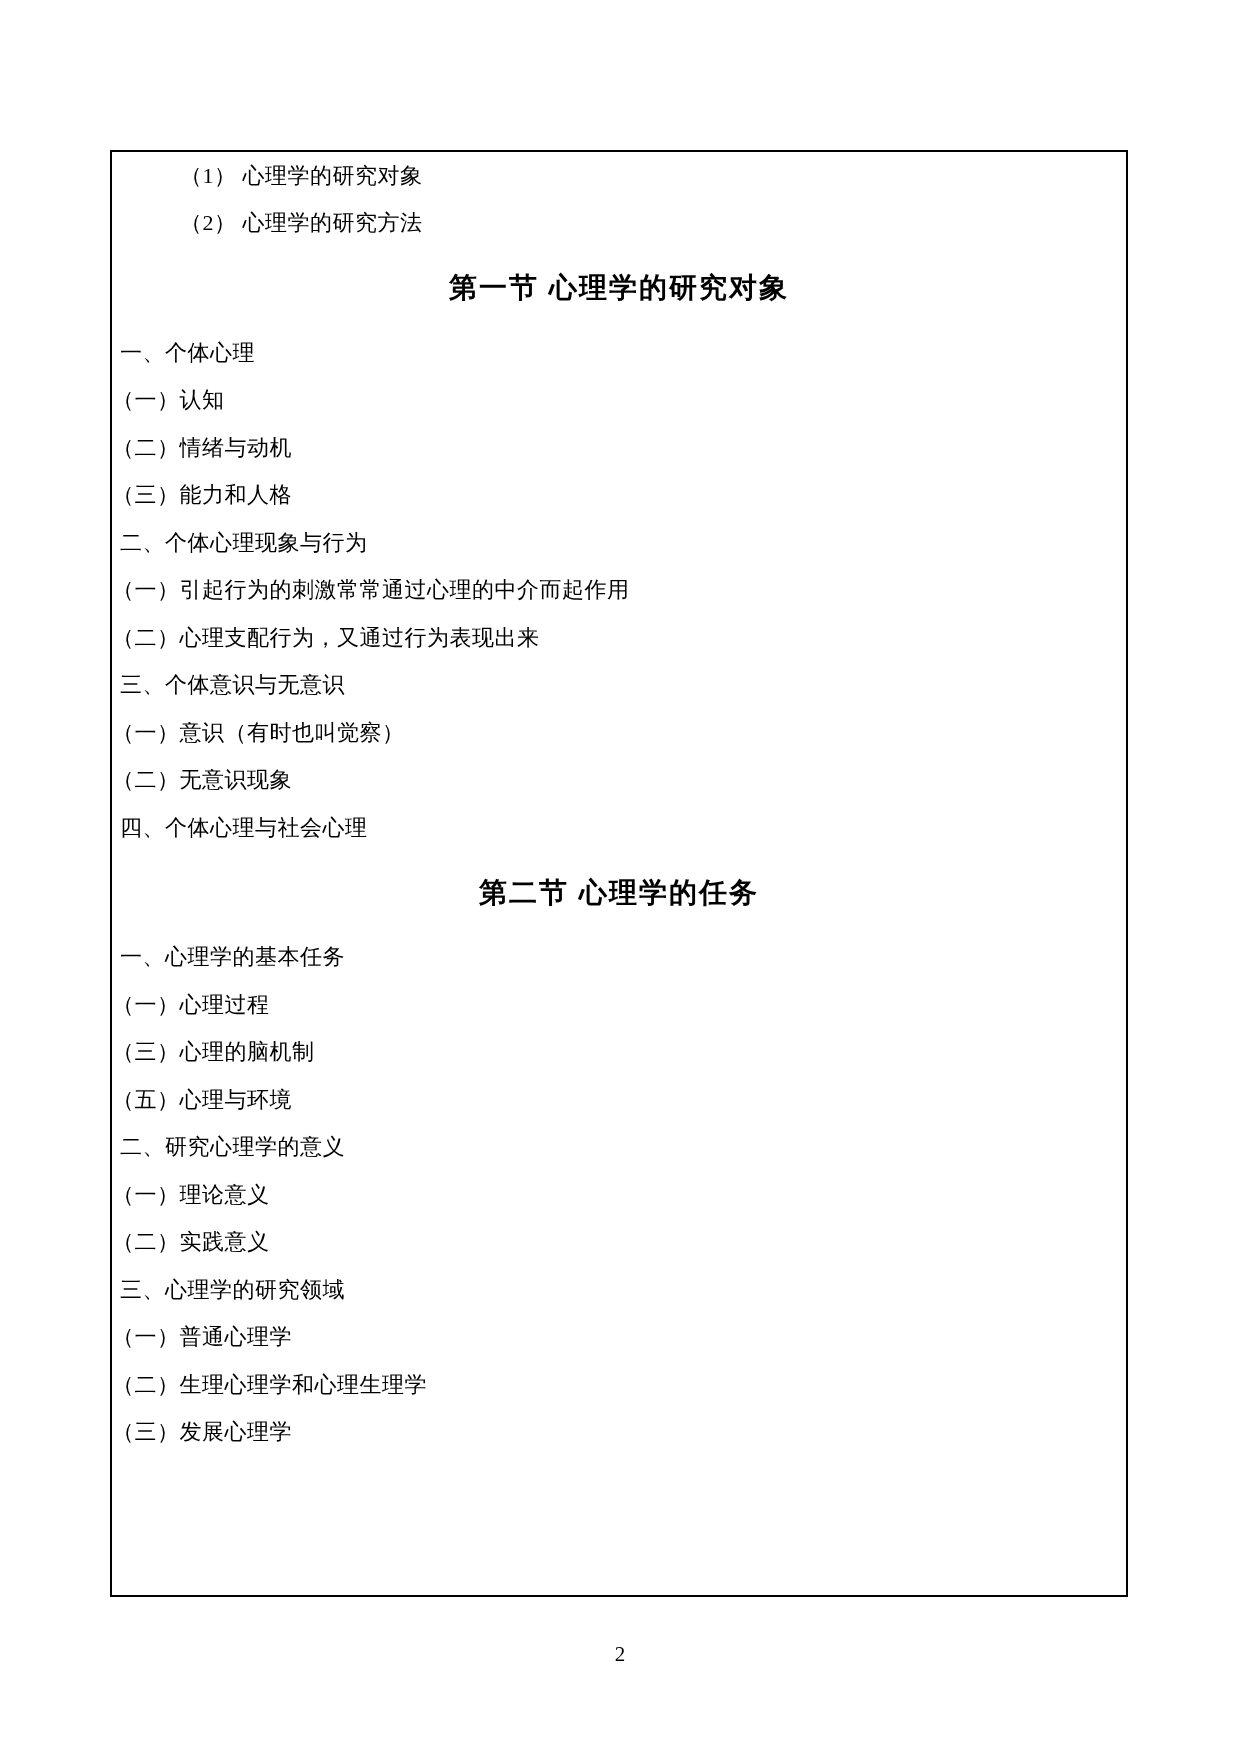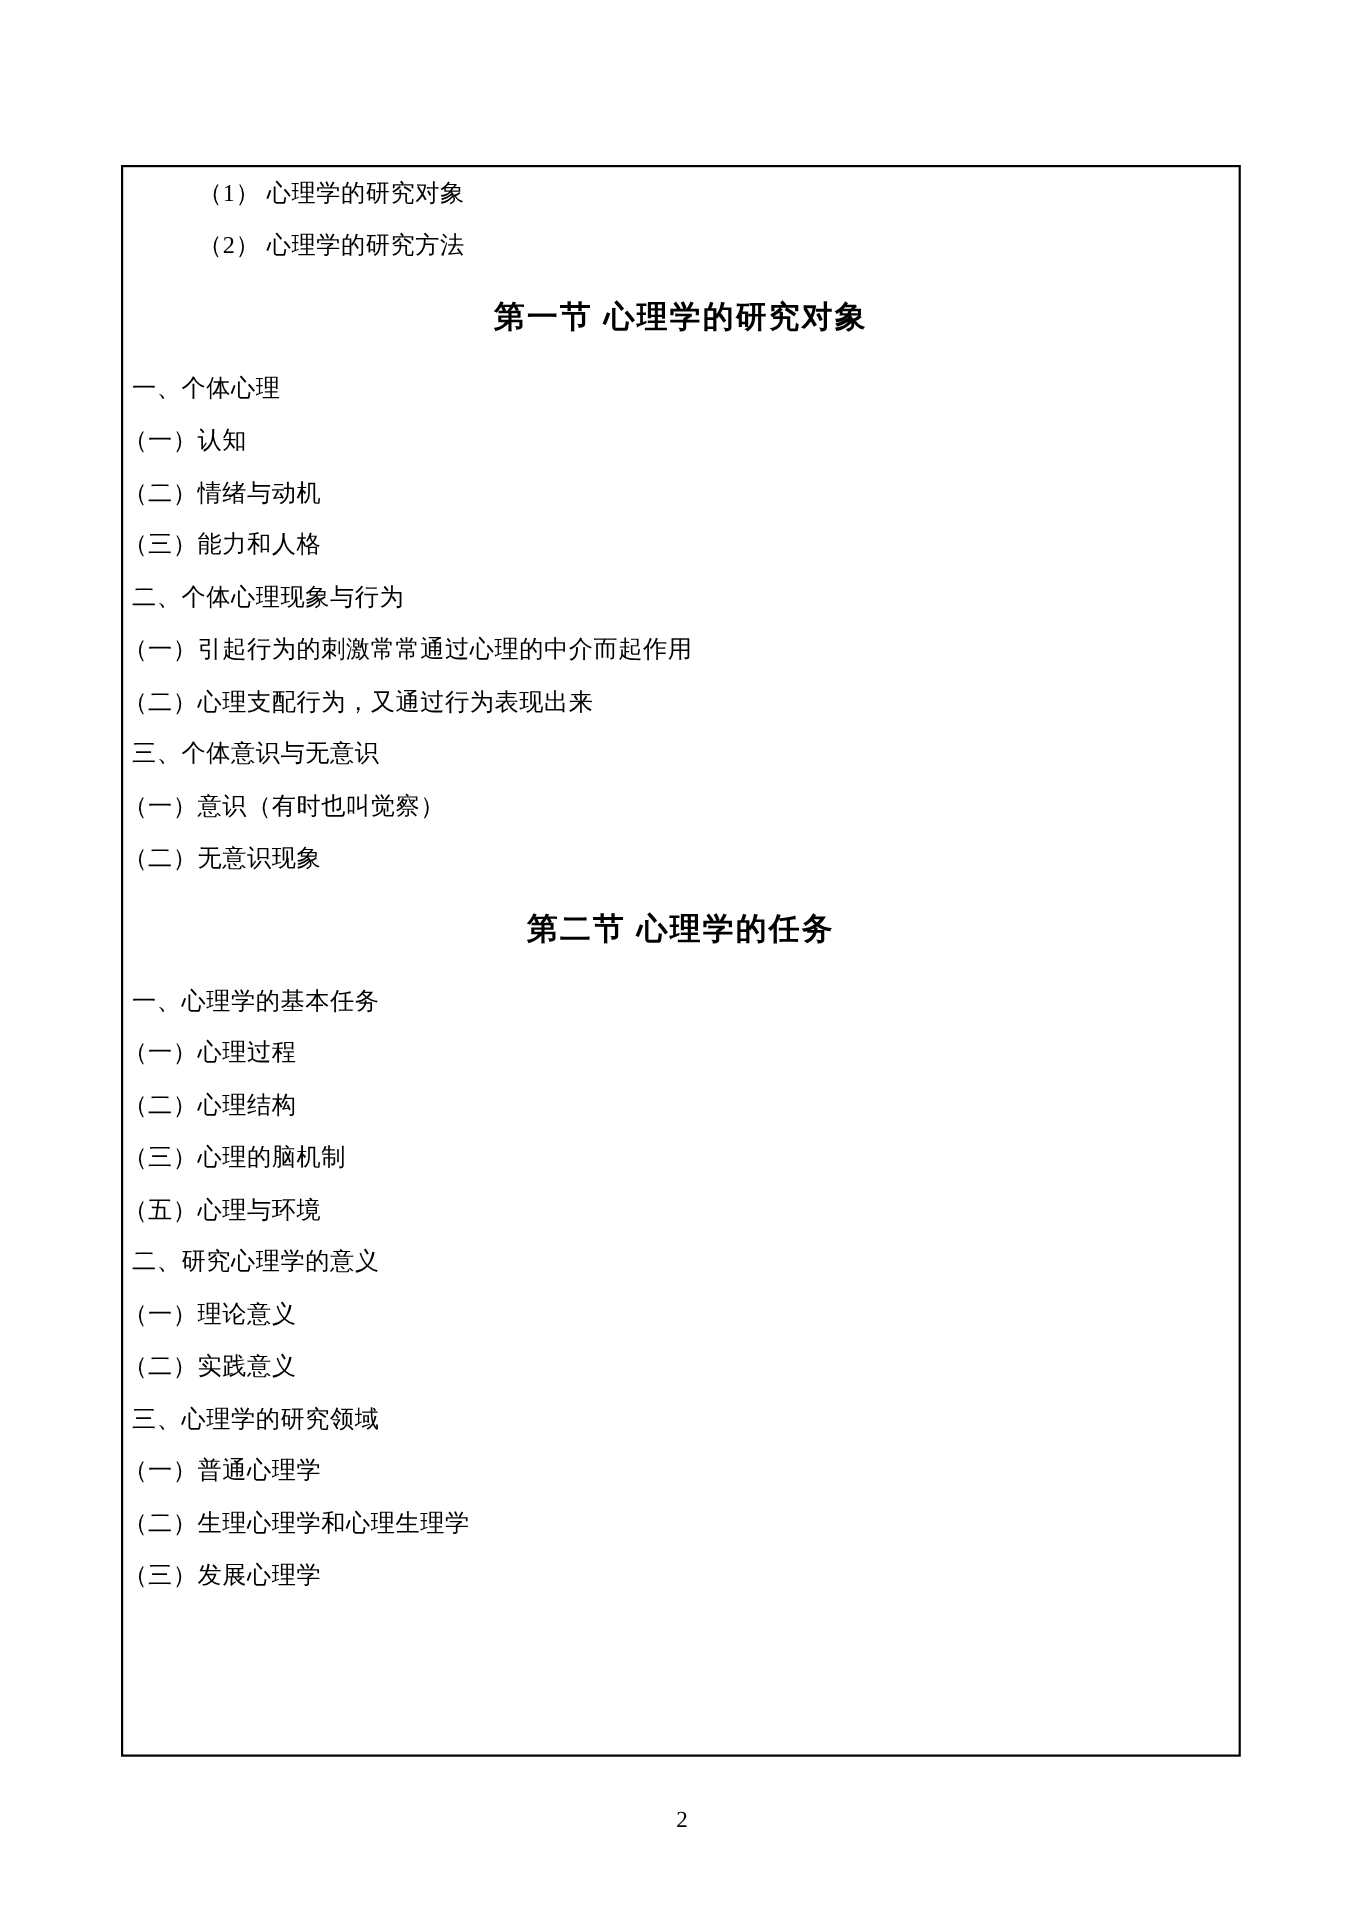--- a/index.html
+++ b/index.html
@@ -80,24 +80,24 @@
         <div class="line level1">一、个体心理</div>
         <div class="line level2">（一）认知</div>
         <div class="line level2">（二）情绪与动机</div>
         <div class="line level2">（三）能力和人格</div>
         <div class="line level1">二、个体心理现象与行为</div>
         <div class="line level2">（一）引起行为的刺激常常通过心理的中介而起作用</div>
         <div class="line level2">（二）心理支配行为，又通过行为表现出来</div>
         <div class="line level1">三、个体意识与无意识</div>
         <div class="line level2">（一）意识（有时也叫觉察）</div>
         <div class="line level2">（二）无意识现象</div>
+        <div class="line level1">四、个体心理与社会心理</div>
         <div class="line heading">第二节 心理学的任务</div>
         <div class="line level1">一、心理学的基本任务</div>
         <div class="line level2">（一）心理过程</div>
-        <div class="line level2">（二）心理结构</div>
         <div class="line level2">（三）心理的脑机制</div>
         <div class="line level2">（五）心理与环境</div>
         <div class="line level1">二、研究心理学的意义</div>
         <div class="line level2">（一）理论意义</div>
         <div class="line level2">（二）实践意义</div>
         <div class="line level1">三、心理学的研究领域</div>
         <div class="line level2">（一）普通心理学</div>
         <div class="line level2">（二）生理心理学和心理生理学</div>
         <div class="line level2">（三）发展心理学</div>
       </div>

